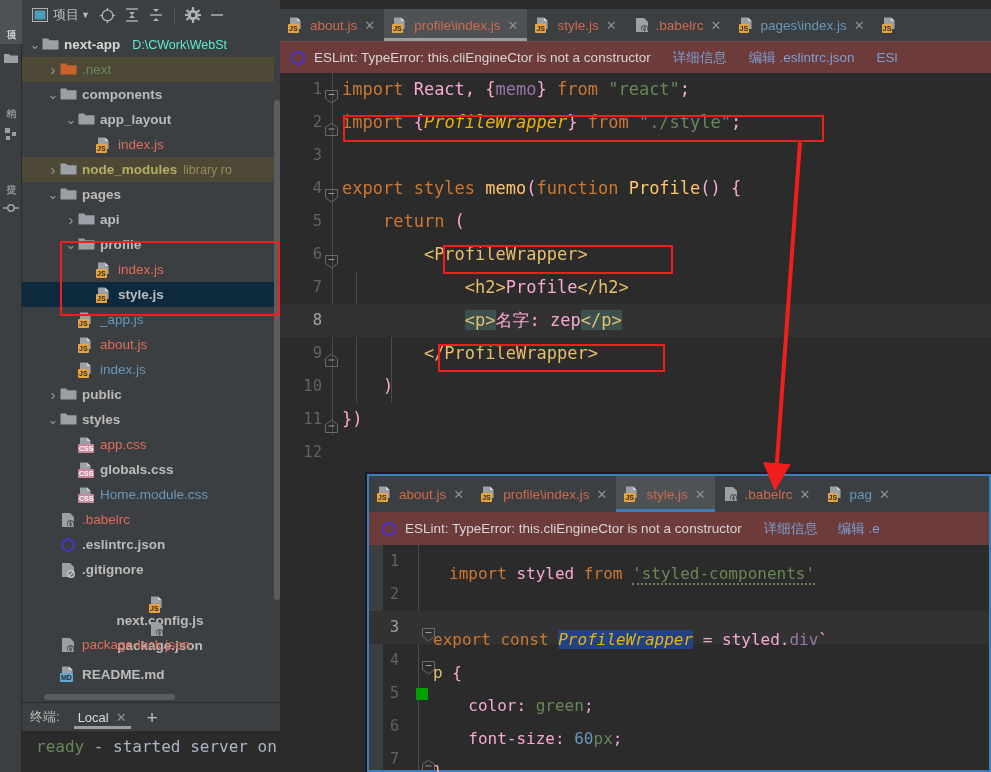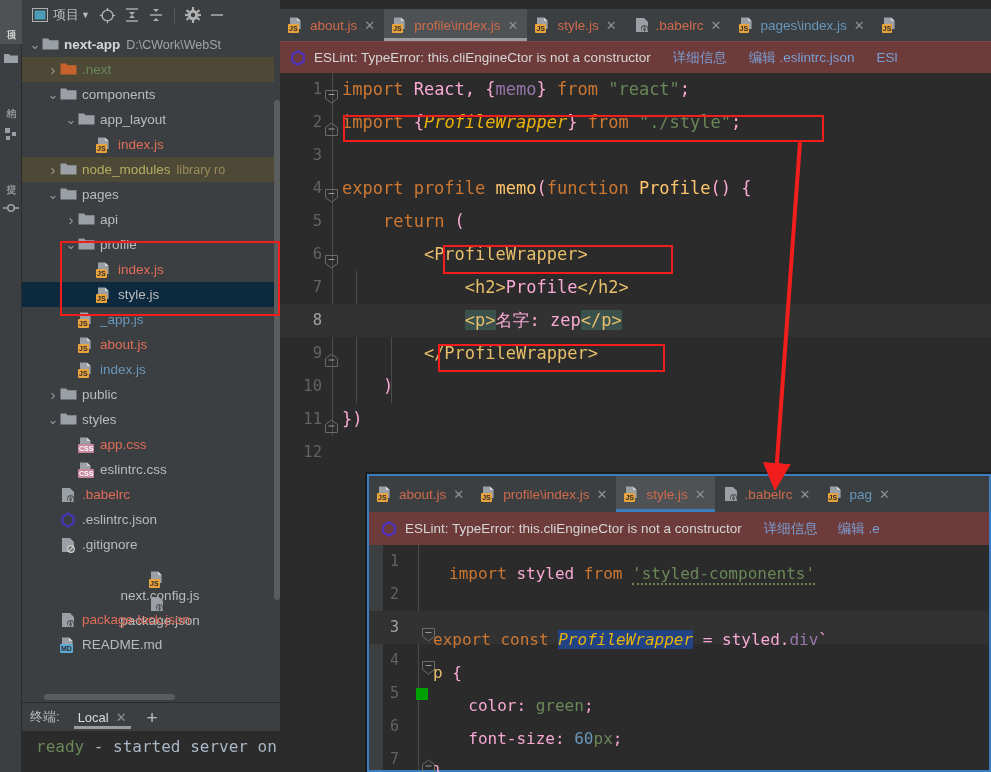--- a/index.html
+++ b/index.html
@@ -33,24 +33,24 @@
   .tb-sep { width:1px; height:16px; background:#555759; margin:0 6px; }
 
   .tree { position:absolute; left:0; top:32px; width:252px; height:668px; background:#3c3f41; overflow:hidden; font-size:13.5px; }
   .row { height:25px; display:flex; align-items:center; white-space:nowrap; position:relative; }
   .row.hl-node { background:#4e4937; }
   .row.selected { background:#0d293e; }
   .arrow { width:14px; text-align:center; color:#9a9c9e; font-size:10px; flex:0 0 14px; }
   .ficon { width:17px; height:16px; margin-right:5px; flex:0 0 17px; position:relative; }
   .lbl { color:#bbbbbb; }
   .lbl.bold { font-weight:bold; color:#d6d6d6; }
-  .sub { color:#a3a3a3; margin-left:6px; font-size:12.5px; }
+  .sub { color:#5eead4; margin-left:12px; font-size:12.5px; }
   .sub2 { color:#9a8a5a; margin-left:6px; font-size:12.5px; }
   .c-green { color:#6a8759; } .c-blue { color:#6897bb; }
-  .c-grey { color:#bbbbbb; } .c-lred { color:#e06c5a; }
+  .c-grey { color:#bbbbbb;font-weight:bold; } .c-lred { color:#e06c5a; }
 
   
   .tree-sb { position:absolute; right:0; top:100px; width:6px; height:500px; background:#5a5d5e; border-radius:3px; }
   .tree-hsb { position:absolute; left:22px; bottom:2px; width:131px; height:6px; background:#5a5d5e; border-radius:3px; }
 
   .red-box { position:absolute; border:2px solid #f21d1d; pointer-events:none; }
 
   
   .term { position:absolute; left:22px; top:702px; width:969px; height:70px; background:#3c3f41; border-top:1px solid #2b2b2b;}
   .term-head { height:28px; display:flex; align-items:center; padding-left:8px; font-size:13px; color:#bbbbbb; }
@@ -328,21 +328,29 @@
               <path d="M9 0.5l3.6 3.6H9z" fill="#d2d5d7"></path>
             </svg><span class="js-badge" style="background:#c7889e;color:#ffffff;">CSS</span></span>
           <span class="lbl c-lred">app.css</span>
         </div>
         <div class="row" style="padding-left: 42px;">
           <span class="arrow"></span>
           <span class="ficon"><svg width="17" height="16" viewBox="0 0 17 16">
               <path d="M2 0.5h7l3.6 3.6V12H2z" fill="#9aa0a6"></path>
               <path d="M9 0.5l3.6 3.6H9z" fill="#d2d5d7"></path>
             </svg><span class="js-badge" style="background:#c7889e;color:#ffffff;">CSS</span></span>
-          <span class="lbl c-grey">eslintrc.css</span>
+          <span class="lbl c-grey">globals.css</span>
+        </div>
+        <div class="row" style="padding-left: 42px;">
+          <span class="arrow"></span>
+          <span class="ficon"><svg width="17" height="16" viewBox="0 0 17 16">
+              <path d="M2 0.5h7l3.6 3.6V12H2z" fill="#9aa0a6"></path>
+              <path d="M9 0.5l3.6 3.6H9z" fill="#d2d5d7"></path>
+            </svg><span class="js-badge" style="background:#c7889e;color:#ffffff;">CSS</span></span>
+          <span class="lbl c-blue">Home.module.css</span>
         </div>
         <div class="row" style="padding-left: 24px;">
           <span class="arrow"></span>
           <span class="ficon"><svg width="16" height="16" viewBox="0 0 16 16">
               <path d="M2 1h8l4 4v10H2z" fill="#9aa0a6"></path>
               <circle cx="10.5" cy="11.5" r="3.6" fill="#5a5d5f"></circle>
               <text x="10.5" y="14" font-size="5.5" fill="#e0e0e0" text-anchor="middle" font-family="monospace">{}</text>
             </svg></span>
           <span class="lbl c-lred">.babelrc</span>
         </div>
@@ -381,21 +389,21 @@
         </div>
         <div class="row" style="padding-left: 24px;">
           <span class="arrow"></span>
           <span class="ficon"><svg width="16" height="16" viewBox="0 0 16 16">
               <path d="M2 1h8l4 4v10H2z" fill="#9aa0a6"></path>
               <circle cx="10.5" cy="11.5" r="3.6" fill="#5a5d5f"></circle>
               <text x="10.5" y="14" font-size="5.5" fill="#e0e0e0" text-anchor="middle" font-family="monospace">{}</text>
             </svg></span>
           <span class="lbl c-lred">package-lock.json</span>
         </div>
-        <div class="row" style="padding-left: 24px;">
+        <div class="row" style="padding-left: 24px; align-items: flex-end;">
           <span class="arrow"></span>
           <span class="ficon"><svg width="17" height="16" viewBox="0 0 17 16">
               <path d="M2 0.5h7l3.6 3.6V12H2z" fill="#9aa0a6"></path>
               <path d="M9 0.5l3.6 3.6H9z" fill="#d2d5d7"></path>
             </svg><span class="js-badge" style="background:#5fa8d3;color:#2b2b2b;">MD</span></span>
           <span class="lbl c-grey">README.md</span>
         </div>
       </div>
     <div class="tree-sb"></div>
     <div class="tree-hsb"></div>
@@ -509,21 +517,21 @@
       <div class="cline">
         <span class="gut">3</span>
       </div>
 
       <div class="cline">
         <span class="gut">4</span>
         <span class="fold"><svg width="15" height="15" viewBox="0 0 15 15">
               <path d="M1.5 1.5h12v8l-6 4.5-6-4.5z" fill="none" stroke="#6b6b6b"></path>
               <line x1="4.5" y1="5.5" x2="10.5" y2="5.5" stroke="#9a9a9a"></line>
             </svg></span>
-        <span class="ctext"><span class="k-orange">export profile</span><span class="k-white"> </span><span class="k-yellow">memo</span><span class="k-white">(</span><span class="k-orange">function</span><span class="k-white"> </span><span class="k-yellow">Profile</span><span class="k-white">() {</span></span>
+        <span class="ctext"><span class="k-orange">export styles</span><span class="k-white"> </span><span class="k-yellow">memo</span><span class="k-white">(</span><span class="k-orange">function</span><span class="k-white"> </span><span class="k-yellow">Profile</span><span class="k-white">() {</span></span>
       </div>
 
       <div class="cline">
         <span class="gut">5</span>
         <span class="ctext">    <span class="k-orange">return</span><span class="k-white"> (</span></span>
       </div>
 
       <div class="cline">
         <span class="gut">6</span>
         <span class="fold"><svg width="15" height="15" viewBox="0 0 15 15">

